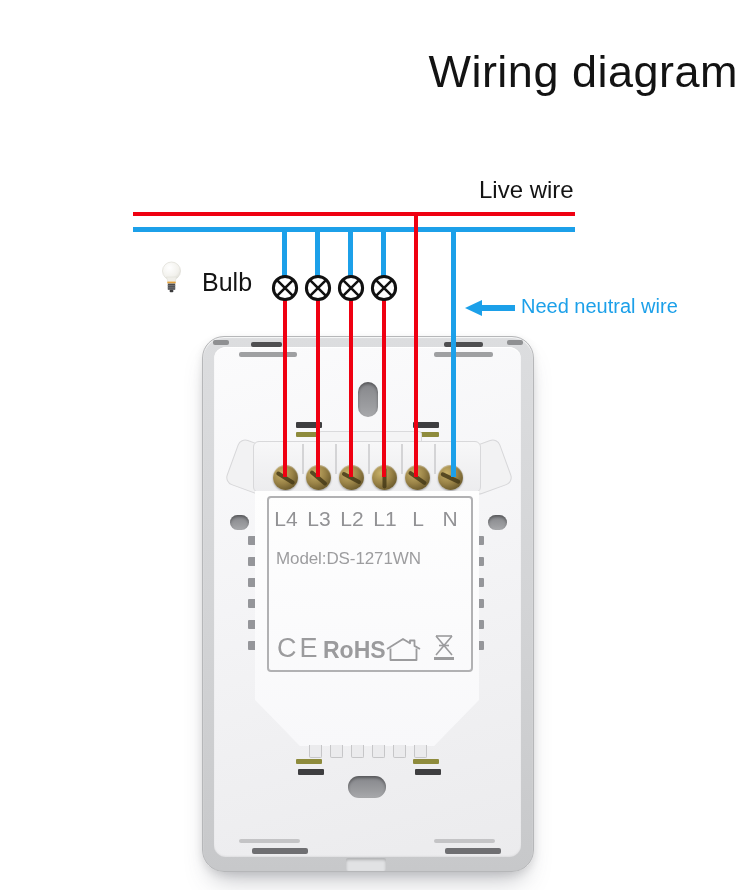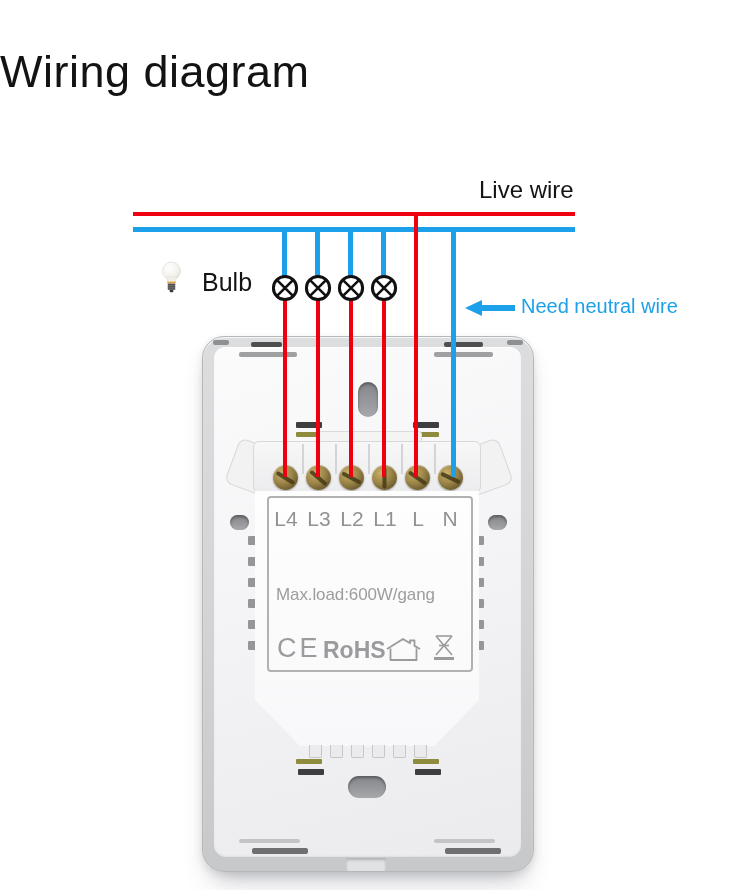--- a/index.html
+++ b/index.html
@@ -1,20 +1,20 @@
 <!DOCTYPE html>
 <html style="--live: #ef0011; --neutral: #1ca0e9; --device_text: #9b9b9d;"><head>
 <meta charset="utf-8">
 <style>
   html,body{margin:0;padding:0;background:#fff;}
   .page{position:relative;width:750px;height:890px;background:#ffffff;overflow:hidden;
         font-family:"Liberation Sans","DejaVu Sans",sans-serif;}
   .abs{position:absolute;}
   
-  .title{left:0;right:0;top:46px;text-align:left;font-size:45px;font-weight:500;
+  .title{left:0;right:12px;top:46px;text-align:right;font-size:45px;font-weight:500;
          color:#131313;letter-spacing:.5px;}
   
   .hline{height:4px;background:var(--live);z-index:2;}
   .hline.blue{height:5px;background:var(--neutral);}
   .vwire{width:4px;background:var(--live);z-index:2;}
   .vwire.blue{width:5px;background:var(--neutral);}
   .wire-label{color:#141414;font-size:24px;font-weight:500;z-index:3;}
   .need-label{color:var(--neutral);font-size:20px;font-weight:500;z-index:3;}
   .arrow-body{width:34px;height:6px;background:var(--neutral);z-index:3;}
   .arrow-head{width:0;height:0;border-top:8px solid transparent;border-bottom:8px solid transparent;
@@ -202,21 +202,21 @@
     <div class="abs module"></div>
     <div class="abs label-box"></div>
 
     <div class="abs tlabel" style="left:66px;">L4</div>
     <div class="abs tlabel" style="left:99px;">L3</div>
     <div class="abs tlabel" style="left:132px;">L2</div>
     <div class="abs tlabel" style="left:165px;">L1</div>
     <div class="abs tlabel" style="left:198px;">L</div>
     <div class="abs tlabel" style="left:230px;">N</div>
 
-    <div class="abs spec" style="top:248px;">Max.load:600W/gang</div>
+    <div class="abs spec" style="top:212px;">Model:DS-1271WN</div>
 
     <div class="abs ce">CE</div>
     <div class="abs rohs">RoHS</div>
     <div class="abs" style="left:181px;top:299px;z-index:4;">
       <svg width="40" height="27" viewBox="0 0 40 27" fill="none" stroke="#9b9b9d" stroke-width="1.8" stroke-linejoin="round">
         <path d="M3 13 L19 3 L26 7.2 L26 4.5 L30.5 4.5 L30.5 9.9 L36 13"></path>
         <path d="M6.5 12.5 V24 H32.5 V12.5"></path>
       </svg>
     </div>
     <div class="abs" style="left:228px;top:297px;z-index:4;">

